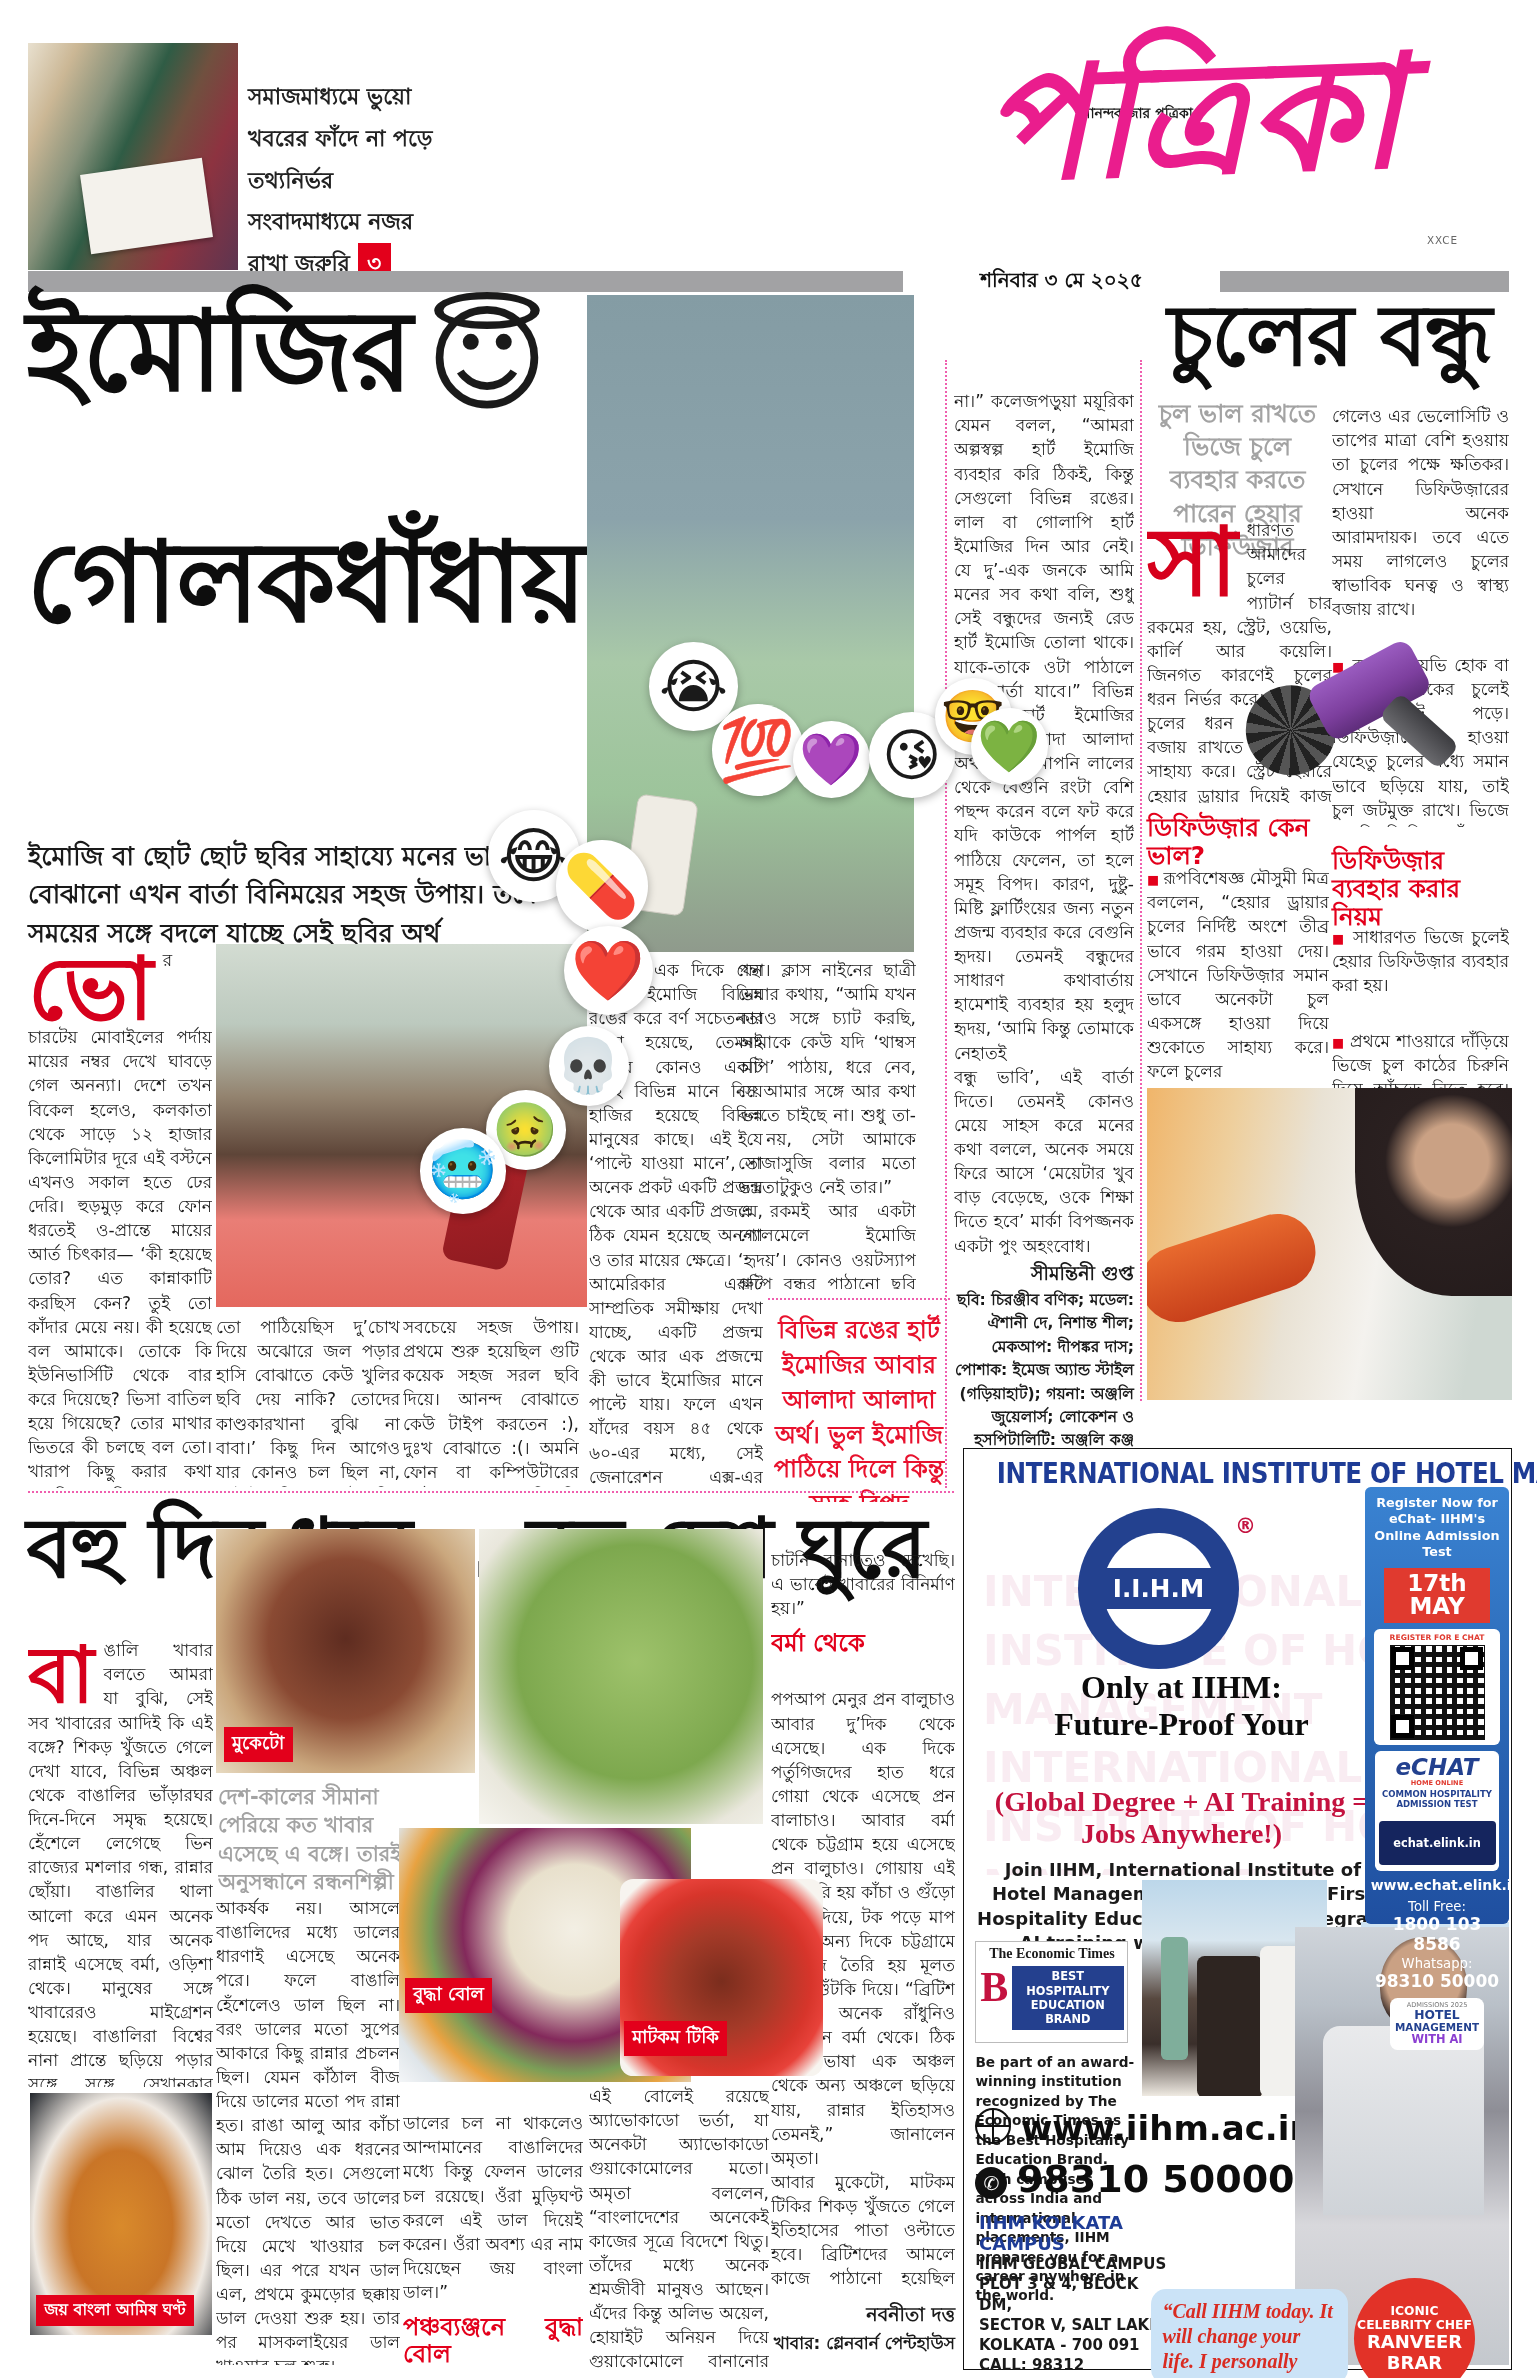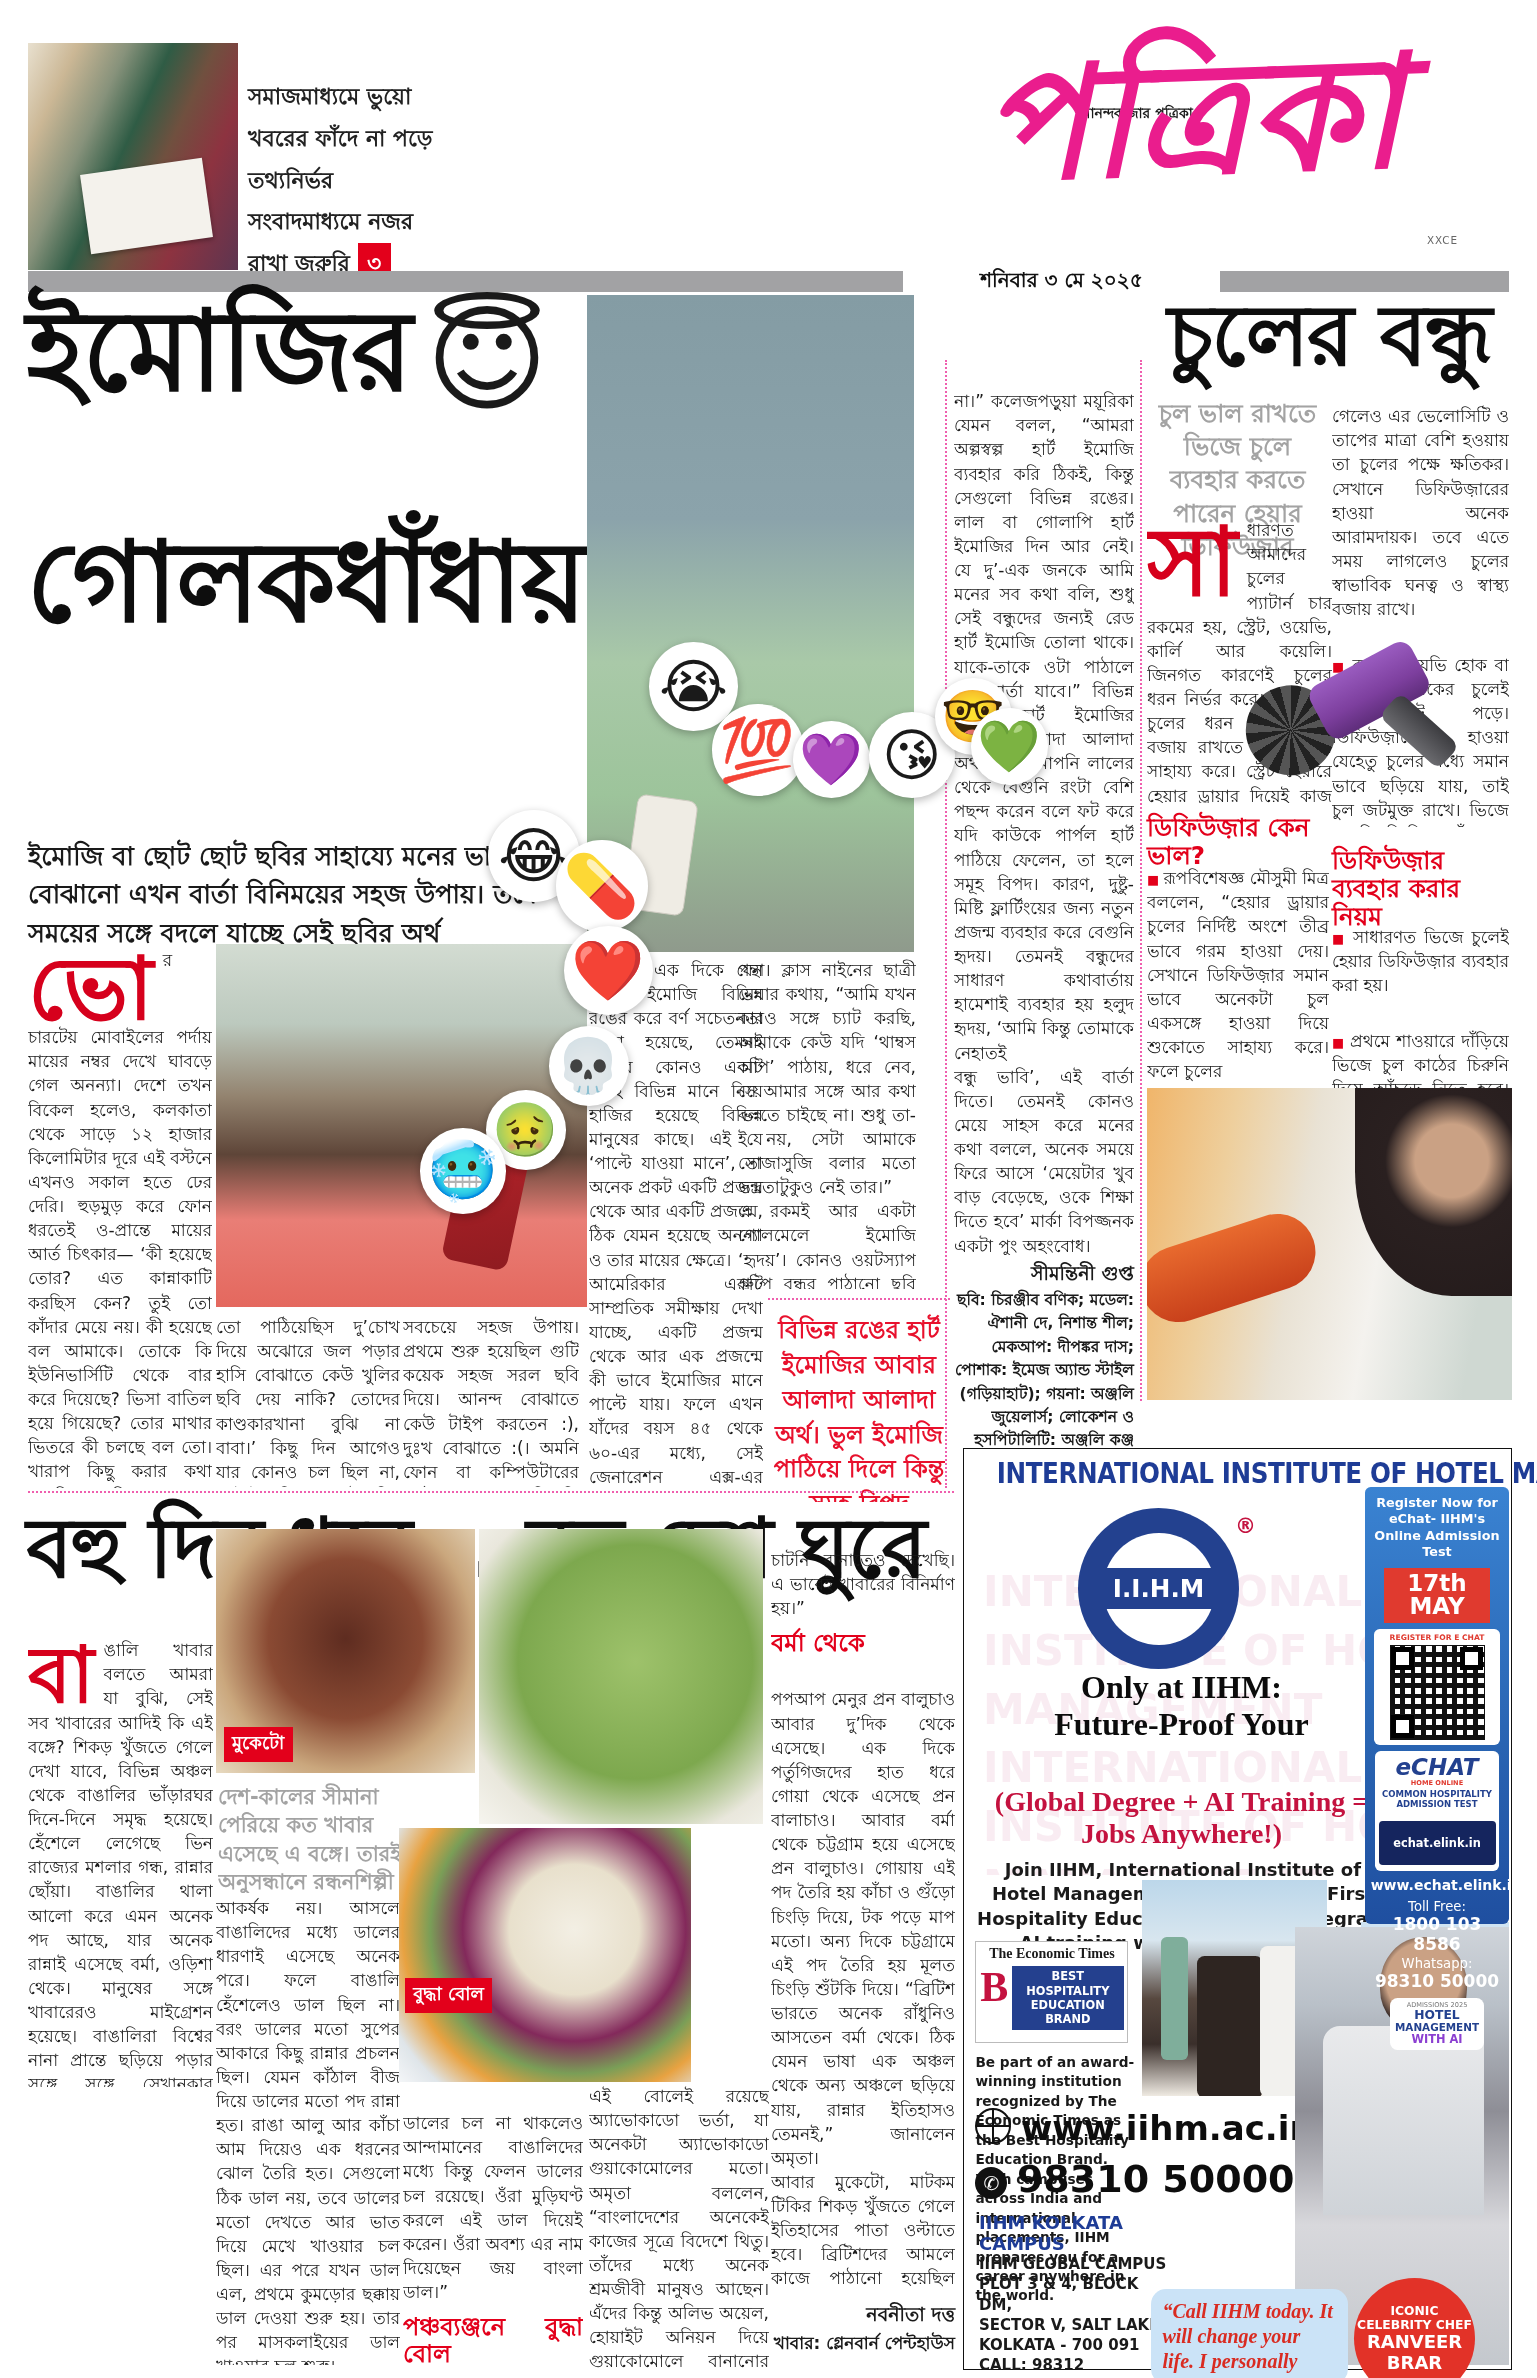--- a/index.html
+++ b/index.html
@@ -155,20 +155,23 @@
   </div>
 
   <div class="doth" style="left:28px;top:1491px;width:926px;"></div>
   <div class="abs headline" style="left:26.5px;top:1507px;font-size:83px;white-space:nowrap;">বহু দিন ধরে... বহু দেশ ঘুরে</div>
 
   <div class="abs bodytxt" style="left:28px;top:1614px;width:185px;height:473px;">
     <span class="dropcap" style="font-size:78px;">বা</span><span>ঙালি খাবার বলতে আমরা যা বুঝি, সেই সব খাবারের আদিই কি এই বঙ্গে? শিকড় খুঁজতে গেলে দেখা যাবে, বিভিন্ন অঞ্চল থেকে বাঙালির ভাঁড়ারঘর দিনে-দিনে সমৃদ্ধ হয়েছে। হেঁশেলে লেগেছে ভিন রাজ্যের মশলার গন্ধ, রান্নার ছোঁয়া। বাঙালির থালা আলো করে এমন অনেক পদ আছে, যার অনেক রান্নাই এসেছে বর্মা, ওড়িশা থেকে। মানুষের সঙ্গে খাবারেরও মাইগ্রেশন হয়েছে। বাঙালিরা বিশ্বের নানা প্রান্তে ছড়িয়ে পড়ার সঙ্গে সঙ্গে সেখানকার স্থানীয় খাবারও এসে মিশেছে তাঁদের হেঁশেলে। সেখান থেকে কিছু খাবার থেকে গিয়েছে বাংলার ভাঁড়ারে। কী ভাবে খাবারের এই অভিপ্রয়াণ ঘটল, তা নিয়েই গ্লেনবার্ন পেন্টহাউসে এক পপআপের আয়োজন করেছিলেন রন্ধনশিল্পী অমৃতা ভট্টাচার্য। সেখানে যেমন রয়েছে ওড়িশার মুলোর কৌরা, পর্তুগাল-গোয়া-চট্টগ্রাম হয়ে প্রন বালুচাও, বর্মার ক্যারেন স্টাইল পর্ক রোস্ট, তেমনই জায়গা করে নিয়েছে আদিবাসীদের তৈরি মাটকম টিকি।</span>
     
     
   </div>
+  <div class="photo ph-joy" style="left:30px;top:2093px;width:182px;height:242px;">
+    <span class="food-label" style="left:5.7px;bottom:9.5px;font-size:16px;">জয় বাংলা আমিষ ঘণ্ট</span>
+  </div>
 
   <div class="photo ph-muketo" style="left:216px;top:1529px;width:259px;height:244px;">
     <span class="food-label" style="left:7.6px;bottom:11.4px;">মুকেটো</span>
   </div>
   <div class="abs" style="left:218px;top:1783px;width:218px;height:110px;overflow:hidden;">
     <span class="gray-stand" style="display:block;text-align:left;font-size:21px;">দেশ-কালের সীমানা পেরিয়ে কত খাবার এসেছে এ বঙ্গে। তারই অনুসন্ধানে রন্ধনশিল্পী</span>
 
   </div>
   <div class="abs bodytxt" style="left:216px;top:1896px;width:184px;height:469px;">আকর্ষক নয়। আসলে বাঙালিদের মধ্যে ডালের ধারণাই এসেছে অনেক পরে। ফলে বাঙালি হেঁশেলেও ডাল ছিল না। বরং ডালের মতো সুপের আকারে কিছু রান্নার প্রচলন ছিল। যেমন কাঁঠাল বীজ দিয়ে ডালের মতো পদ রান্না হত। রাঙা আলু আর কাঁচা আম দিয়েও এক ধরনের ঝোল তৈরি হত। সেগুলো ঠিক ডাল নয়, তবে ডালের মতো দেখতে আর ভাত দিয়ে মেখে খাওয়ার চল ছিল। এর পরে যখন ডাল এল, প্রথমে কুমড়োর ছক্কায় ডাল দেওয়া শুরু হয়। তার পর মাসকলাইয়ের ডাল খাওয়ার চল শুরু।
 এই পপআপে দেখা মিলল ফেলন ডালের, যা এখনও এ পার বাংলায় দুষ্প্রাপ্য। তবে সীমানা পেরিয়ে তা বাঙালিদের পাতেই জায়গা করে নিয়েছে। অমৃতা বললেন, “বাংলাদেশের এই ফেলন ডাল পশ্চিমবঙ্গে খাওয়ার প্রচলন খুব একটা নেই। কিন্তু দেশভাগের পরে, উদ্বাস্তু মানুষরা তো আসছিলেন এ পার বাংলায়। তাঁদের মধ্যে আবার শ্রমজীবী মানুষদের পাঠানো হয়েছিল আন্দামানের প্রত্যন্ত দ্বীপগুলোয়। তাঁরাই এই ফেলন ডালের বীজ নিয়ে যান সেখানে। সেই বীজ দিয়েই আন্দামানে এই ডালের চাষ শুরু। ফলে পশ্চিমবঙ্গের বাঙালিদের পাতে এই</div>
@@ -176,20 +179,23 @@
   <div class="photo ph-avocado" style="left:479px;top:1529px;width:284px;height:295px;"></div>
   <div class="photo ph-buddha" style="left:399px;top:1828px;width:284px;height:254px;z-index:11;">
     <span class="food-label" style="left:5.7px;top:150px;">বুদ্ধা বোল</span>
   </div>
   <div class="abs bodytxt" style="left:403px;top:2087px;width:180px;height:284px;">
     <span>ডালের চল না থাকলেও আন্দামানের বাঙালিদের মধ্যে কিন্তু ফেলন ডালের চল রয়েছে। ওঁরা মুড়িঘণ্ট করলে এই ডাল দিয়েই করেন। ওঁরা অবশ্য এর নাম দিয়েছেন জয় বাংলা ডাল।”</span>
     <div class="redsub">পঞ্চব্যঞ্জনে বুদ্ধা বোল</div>
     
   </div>
 
+  <div class="photo ph-matkam" style="left:620px;top:1879px;width:203px;height:197px;z-index:11;">
+    <span class="food-label" style="left:3.8px;top:142px;">মাটকম টিকি</span>
+  </div>
   <div class="abs bodytxt" style="left:589px;top:2084px;width:180px;height:290px;">এই বোলেই রয়েছে অ্যাভোকাডো ভর্তা, যা অনেকটা অ্যাভোকাডো গুয়াকোমোলের মতো। অমৃতা বললেন, “বাংলাদেশের অনেকেই কাজের সূত্রে বিদেশে থিতু। তাঁদের মধ্যে অনেক শ্রমজীবী মানুষও আছেন। এঁদের কিন্তু অলিভ অয়েল, হোয়াইট অনিয়ন দিয়ে গুয়াকোমোলে বানানোর চেয়ে সরষের তেল, শুকনো লঙ্কা, লাল পেঁয়াজ দিয়ে অ্যাভোকাডোর ভর্তা বানানো অনেক সুবিধেজনক। কারণ এই ধরনের রান্নার অভ্যাস তাঁদের আয়ত্তে।” এঁরা দেশে ফিরে এলে তখন এ সব রান্না ক্রমশ ছড়িয়ে পড়ে পরিজন-প্রতিবেশীদের মধ্যে। “বাংলাদেশে যেমন স্ট্রবেরির ভর্তা, ঝাল</div>
 
   <div class="abs bodytxt" style="left:771px;top:1524px;width:184px;height:768px;">
     <span>চাটনি বানাতেও দেখেছি। এ ভাবেই খাবারের বিনির্মাণ হয়।”</span>
     <div class="redsub">বর্মা থেকে</div>
     <span>পপআপ মেনুর প্রন বালুচাও আবার দু’দিক থেকে এসেছে। এক দিকে পর্তুগিজদের হাত ধরে গোয়া থেকে এসেছে প্রন বালাচাও। আবার বর্মা থেকে চট্টগ্রাম হয়ে এসেছে প্রন বালুচাও। গোয়ায় এই পদ তৈরি হয় কাঁচা ও গুঁড়ো চিংড়ি দিয়ে, টক পড়ে মাপ মতো। অন্য দিকে চট্টগ্রামে এই পদ তৈরি হয় মূলত চিংড়ি শুঁটকি দিয়ে। “ব্রিটিশ ভারতে অনেক রাঁধুনিও আসতেন বর্মা থেকে। ঠিক যেমন ভাষা এক অঞ্চল থেকে অন্য অঞ্চলে ছড়িয়ে যায়, রান্নার ইতিহাসও তেমনই,” জানালেন অমৃতা।
 আবার মুকেটো, মাটকম টিকির শিকড় খুঁজতে গেলে ইতিহাসের পাতা ওল্টাতে হবে। ব্রিটিশদের আমলে কাজে পাঠানো হয়েছিল যাঁদের, তাঁদের মধ্যে ছিলেন রাঁচীর শ্রমজীবী মানুষ আর বর্মার ক্যারেন সম্প্রদায়ের মানুষ। এই মানুষগুলো নিজেদের সঙ্গে কিছু খাবার ও খাদ্যপ্রণালীও নিয়ে যান। অমৃতা বললেন, “এঁরা স্থানীয় ধানের বীজ নিয়ে এসেছিলেন আন্দামানে। সেই ধানের বীজই ১০০ বছরের উপরে তাঁরা চাষ করছেন। ব্ল্যাক রাইস দিয়ে এঁদের নানা রকম রান্না আছে। পিঠের মতো ভাতের মধ্যে নারকেলের পুর ভরে মুফেটো বানান। জঙ্গলে যাওয়ার সময়ে সঙ্গে নিয়ে চলে যান। এটা বহন করা সোজা আবার খিদে পেলে দুটো পিঠে খেলে পেটও ভরে।”
 এ ভাবে মাটকম টিকি (তেঁতুলের বীজ দিয়ে মহুয়া ফুল সিদ্ধ), ক্যারেন স্টাইল পর্ক রোস্টও জুড়ে গিয়েছে বাংলার স্বাদকোরকে। কত পথ ঘুরে, কত সীমানা পেরিয়ে এক একটা স্বাদ এসেছে এ বঙ্গে, তার যেন শেষ নেই...</span>
   </div>
   <div class="abs" style="left:771px;top:2300px;width:184px;text-align:right;font-weight:700;font-size:19px;">নবনীতা দত্ত</div>

